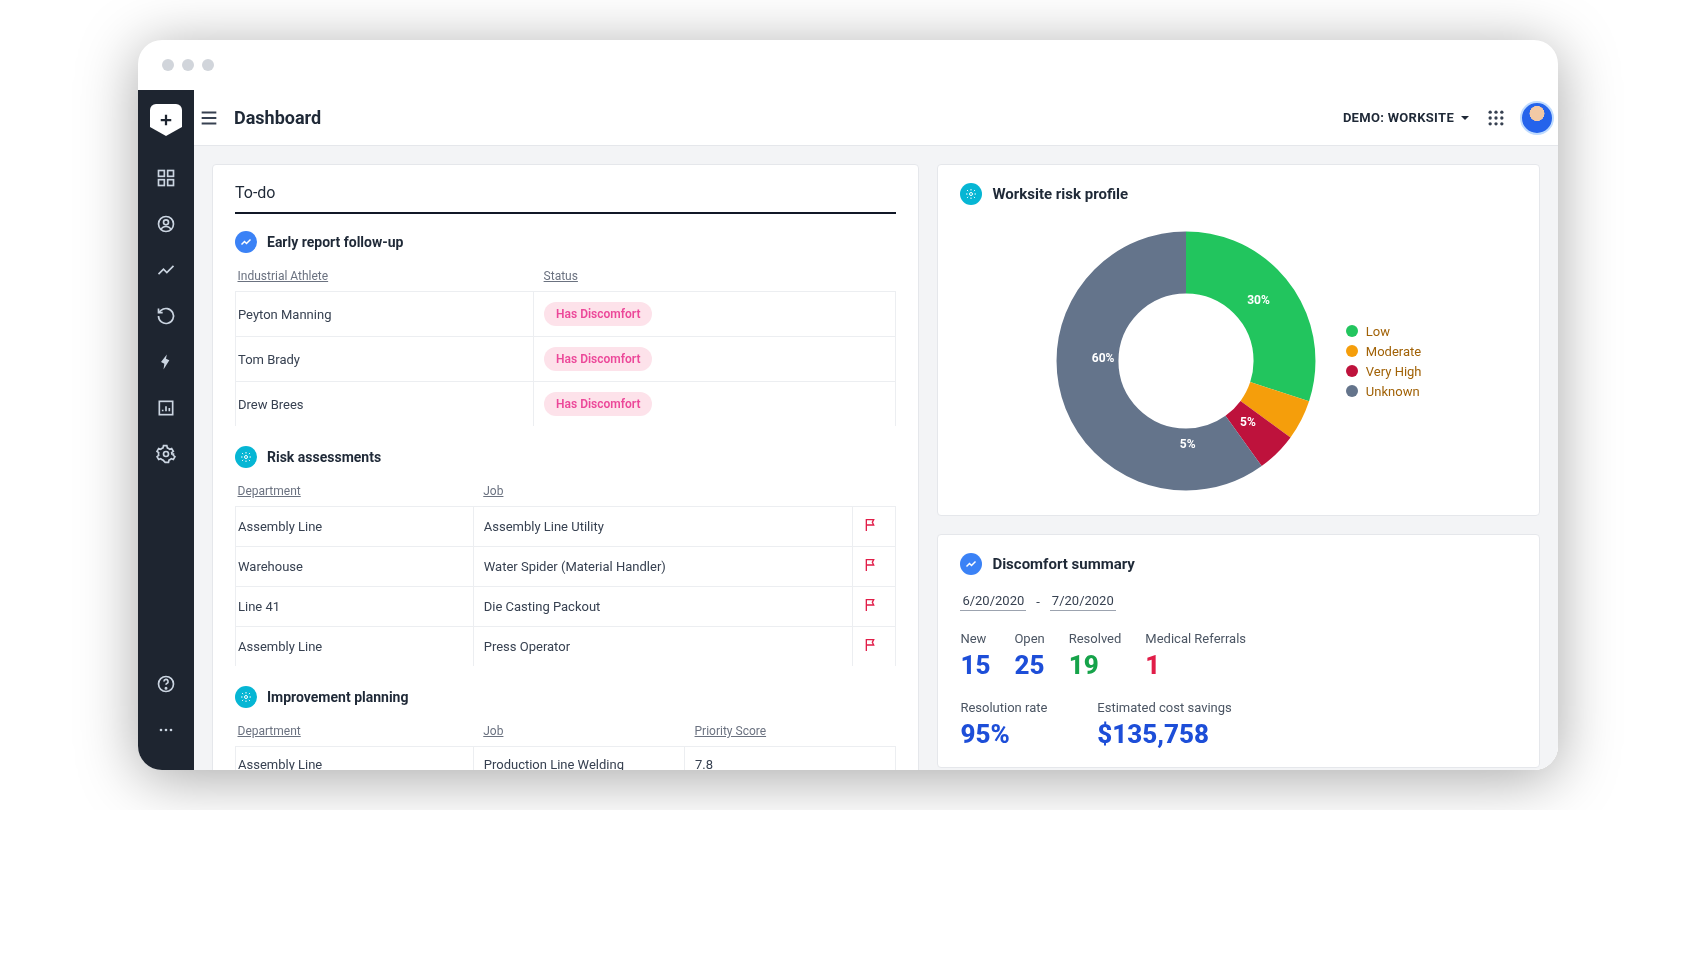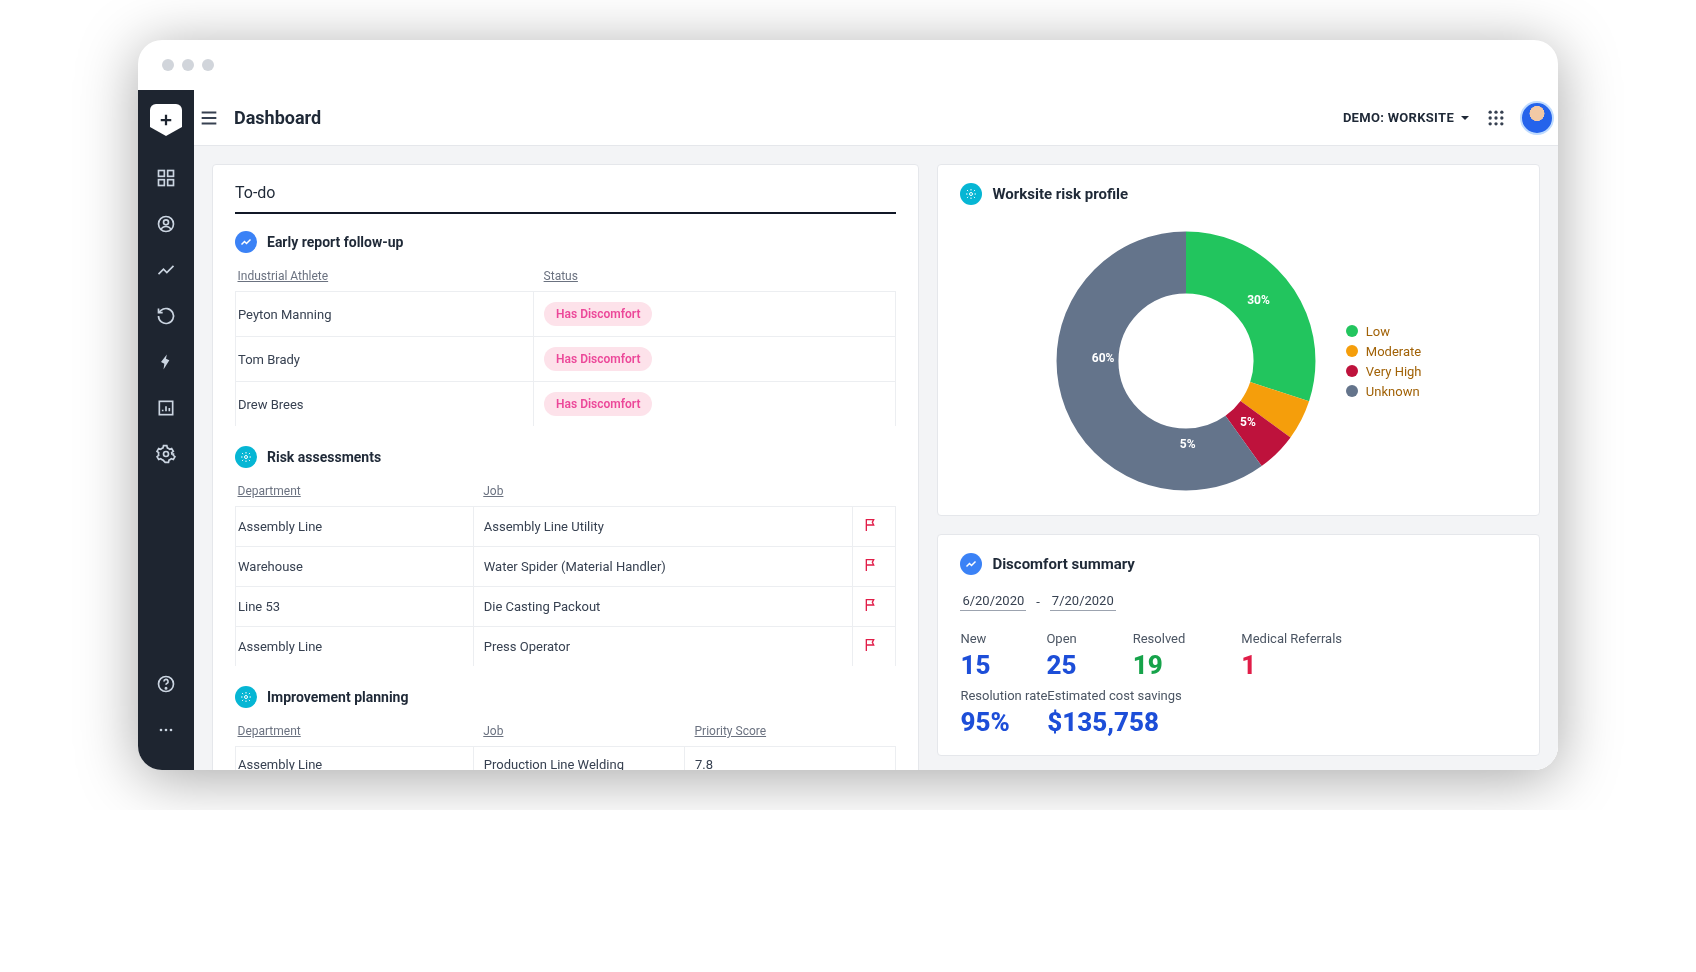--- a/index.html
+++ b/index.html
@@ -135,27 +135,27 @@
 }
 .donut-wrap{ display:flex; align-items:center; justify-content:center; gap:30px; padding:10px 0 6px;}
 .donut{ position:relative; width:260px; height:260px;}
 .donut svg{transform:rotate(-90deg);}
 .donut-label{ position:absolute; font-size:12px; font-weight:700; color:#fff;}
 .legend{ font-size:13px; color:#a16207;}
 .legend-row{ display:flex; align-items:center; gap:8px; margin:5px 0;}
 .legend-dot{ width:12px;height:12px;border-radius:50%;}
 .date-range{ display:flex; align-items:center; gap:10px; font-size:13px; color:#374151; margin-bottom:20px;}
 .date-val{ border-bottom:1px solid #9ca3af; padding:2px 2px;}
-.stats-row{ display:flex; gap:56px; margin-bottom:8px;}
+.stats-row{ display:flex; gap:24px; margin-bottom:20px;}
 .stat-label{font-size:13px; color:#4b5563; margin-bottom:4px;}
 .stat-val{ font-size:26px; font-weight:800;}
 .c-dark{color:#1d4ed8;}
 .c-green{color:#16a34a;}
 .c-red{color:#e11d48;}
-.stats-row2{ display:flex; }
+.stats-row2{ display:flex; gap:50px;}
 .imp-gap{height:10px;}
 .tbl tr.row-box td{border-left:1px solid #eceef1;border-right:1px solid #eceef1;}
 .tbl tr.row-box td:not(:first-child){border-left:none;}
 .row-box-first td{border-top:1px solid #eceef1;}
 .tbl .flag-cell{ text-align:right; padding-right:16px;}
 </style>
 </head>
 <body>
 
 <div class="frame">
@@ -329,21 +329,21 @@
                 <tr class="row-box">
                     <td>Warehouse</td>
                     <td>Water Spider (Material Handler)</td>
                     <td class="flag-cell"><span class="flag-icon">
                         <svg viewBox="0 0 24 24" fill="none" stroke="currentColor" stroke-width="2">
                           <path d="M5 21V4h11l-2 4 2 4H5"></path>
                         </svg>
                       </span></td>
                   </tr>
                 <tr class="row-box">
-                    <td>Line 53</td>
+                    <td>Line 41</td>
                     <td>Die Casting Packout</td>
                     <td class="flag-cell"><span class="flag-icon">
                         <svg viewBox="0 0 24 24" fill="none" stroke="currentColor" stroke-width="2">
                           <path d="M5 21V4h11l-2 4 2 4H5"></path>
                         </svg>
                       </span></td>
                   </tr>
                 <tr class="row-box">
                     <td>Assembly Line</td>
                     <td>Press Operator</td>

